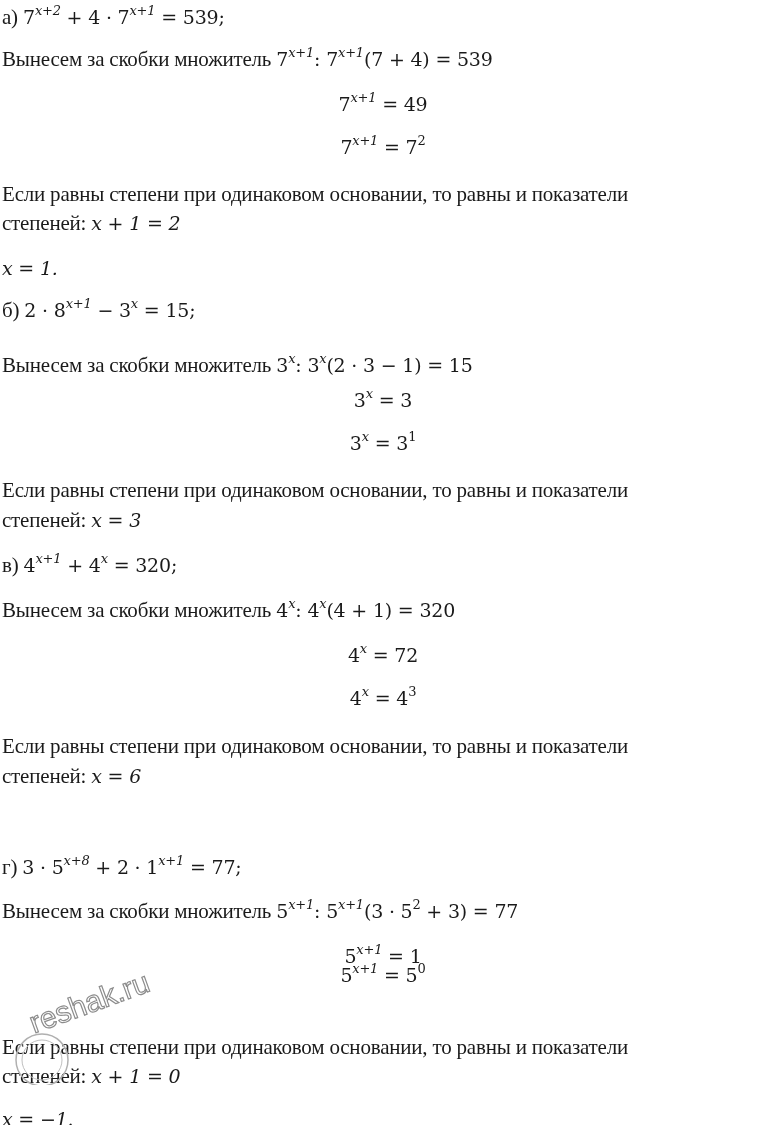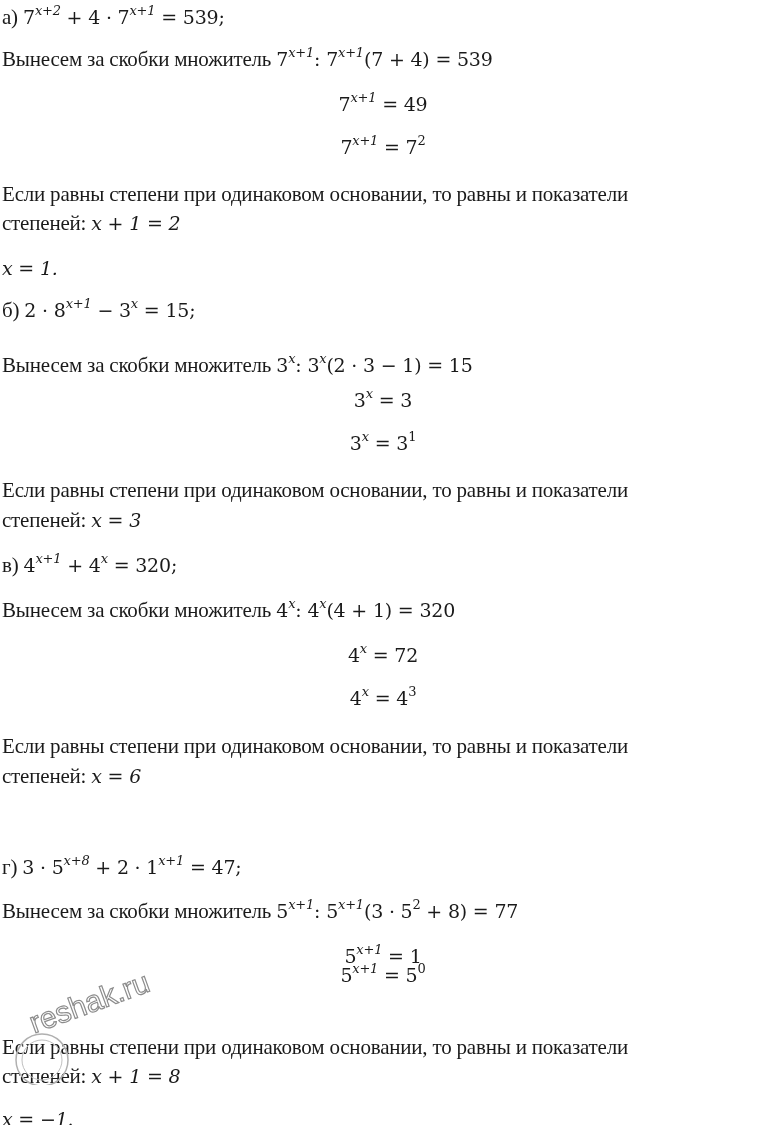--- a/index.html
+++ b/index.html
@@ -65,34 +65,34 @@
 <div class="line center math" style="top:685px">
   <span>4</span><sup class="m-i">x</sup><span> = 4</span><sup>3</sup>
 </div>
 <div class="line" style="top:733px">Если равны степени при одинаковом основании, то равны и показатели</div>
 <div class="line" style="top:763px">
   <span>степеней: </span><span class="math m-i">x = 6</span>
 </div>
 
 <div class="line" style="top:854px">
   <span>г)</span>
-  <span class="math"><span>3 · 5</span><sup class="m-i">x+8</sup><span> + 2 · 1</span><sup class="m-i">x+1</sup><span> = 47;</span></span>
+  <span class="math"><span>3 · 5</span><sup class="m-i">x+8</sup><span> + 2 · 1</span><sup class="m-i">x+1</sup><span> = 77;</span></span>
 </div>
 <div class="line" style="top:898px">
-  <span>Вынесем за скобки множитель </span><span class="math"><span>5</span><sup class="m-i">x+1</sup><span>: </span><span>5</span><sup class="m-i">x+1</sup><span>(3 · 5</span><sup>2</sup><span> + 8) = 77</span></span>
+  <span>Вынесем за скобки множитель </span><span class="math"><span>5</span><sup class="m-i">x+1</sup><span>: </span><span>5</span><sup class="m-i">x+1</sup><span>(3 · 5</span><sup>2</sup><span> + 3) = 77</span></span>
 </div>
 <div class="line center math" style="top:943px">
   <span>5</span><sup class="m-i">x+1</sup><span> = 1</span>
 </div>
 <div class="line center math" style="top:962px">
   <span>5</span><sup class="m-i">x+1</sup><span> = 5</span><sup>0</sup>
 </div>
 <div class="line" style="top:1034px">Если равны степени при одинаковом основании, то равны и показатели</div>
 <div class="line" style="top:1063px">
-  <span>степеней: </span><span class="math m-i">x + 1 = 8</span>
+  <span>степеней: </span><span class="math m-i">x + 1 = 0</span>
 </div>
 <div class="line math m-i" style="top:1106px">x = −1.</div>
 
 <svg class="wm" viewBox="0 0 150 110">
   <circle cx="32" cy="85" r="26" fill="none" stroke="#b0b0b0" stroke-width="1.5"></circle>
   <circle cx="32" cy="85" r="20" fill="none" stroke="#c0c0c0" stroke-width="1"></circle>
   <text x="20" y="45" font-family="Liberation Sans, sans-serif" font-size="30" fill="none" stroke="#8c8c8c" stroke-width="1.2" transform="rotate(-20 60 40)">reshak.ru</text>
 </svg>
 
 </body></html>

